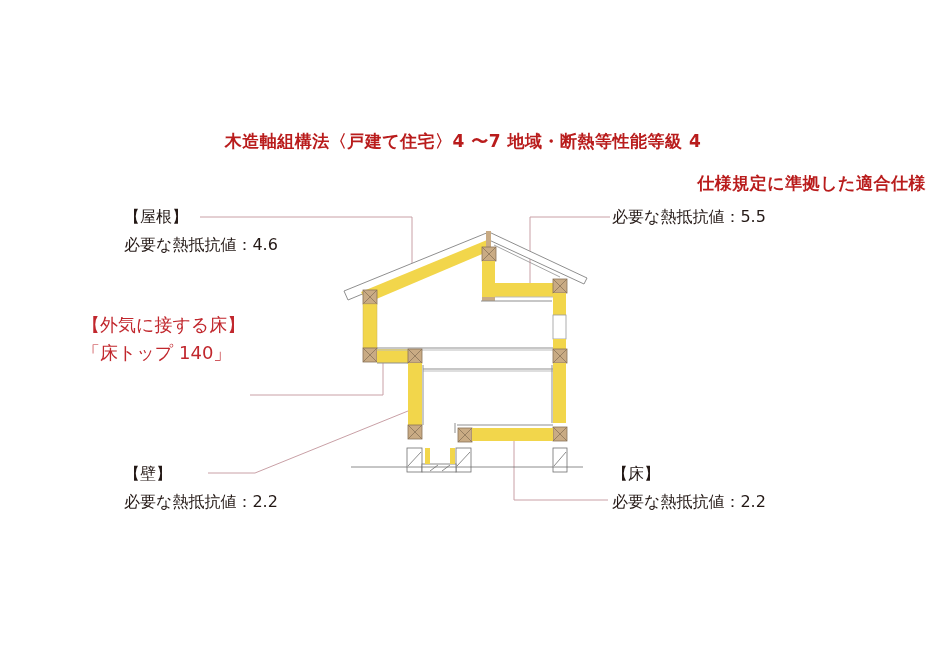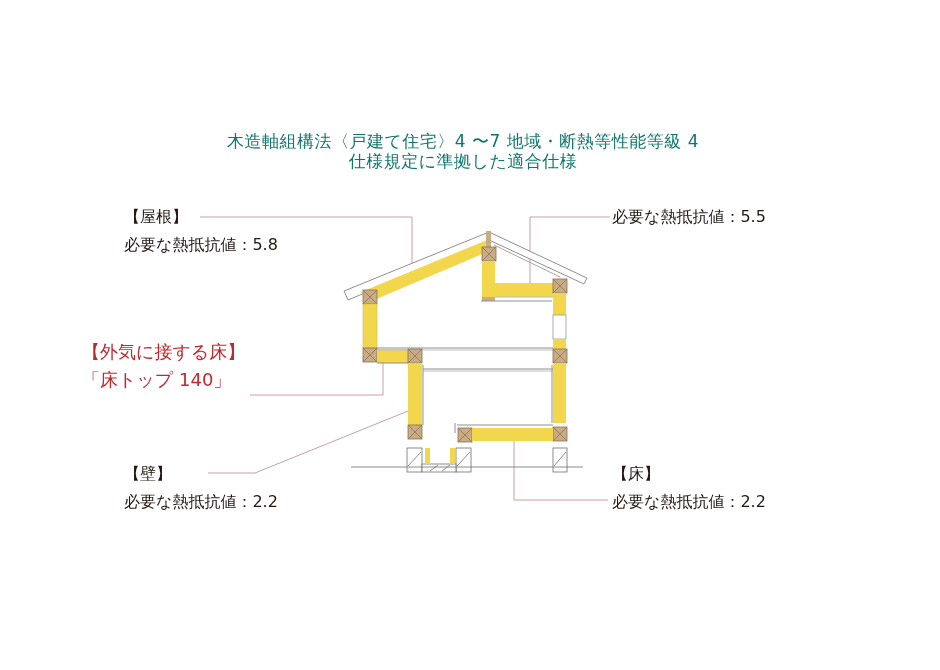--- a/index.html
+++ b/index.html
@@ -1,28 +1,28 @@
 <!DOCTYPE html>
 <html><head>
 <meta charset="utf-8">
 <style>
   html, body { margin:0; padding:0; background:#ffffff; }
   body { width:940px; height:670px; position:relative; overflow:hidden;
          font-family: "DejaVu Sans", "Liberation Sans", sans-serif; }
   .title { position:absolute; left:0; width:926px; text-align:center;
-           font-size:17px; color:#0f766e; letter-spacing:0.5px; }
+           font-size:17px; color:#b91c1c; letter-spacing:0.5px;font-weight:bold; }
   .lbl { position:absolute; font-size:16px; color:#231815; line-height:28px; white-space:nowrap; }
   .red { color:#c1272d; }
   svg.diagram { position:absolute; left:0; top:0; }
 </style>
 </head>
 <body>
 
 <div class="title" style="top:130px;">木造軸組構法〈戸建て住宅〉4 〜7 地域・断熱等性能等級 4</div>
-<div class="title" style="top:150px;">仕様規定に準拠した適合仕様</div>
+<div class="title" style="top:172px;text-align:right;">仕様規定に準拠した適合仕様</div>
 
 <svg class="diagram" width="940" height="670">
   <defs>
     <g id="xbox">
       <rect x="0" y="0" width="14" height="14" fill="#c9ab84" stroke="#8a7358" stroke-width="0.8"></rect>
       <line x1="0" y1="0" x2="14" y2="14" stroke="#8a7358" stroke-width="0.8"></line>
       <line x1="14" y1="0" x2="0" y2="14" stroke="#8a7358" stroke-width="0.8"></line>
     </g>
   </defs>
 
@@ -95,28 +95,28 @@
     <line x1="457" y1="466" x2="470" y2="452"></line>
     <line x1="554" y1="466" x2="566" y2="452"></line>
     <line x1="430" y1="471" x2="438" y2="465"></line>
     <line x1="442" y1="471" x2="450" y2="465"></line>
   </g>
   <line x1="351" y1="467" x2="583" y2="467" stroke="#6f6f6f" stroke-width="0.8"></line>
 </svg>
 
 <div class="lbl" style="left:124px; top:203px;">
   <div>【屋根】</div>
-  <div>必要な熱抵抗値：5.8</div>
+  <div>必要な熱抵抗値：4.6</div>
 </div>
 
 <div class="lbl" style="left:612px; top:203px;">
   <div>必要な熱抵抗値：5.5</div>
 </div>
 
-<div class="lbl red" style="left:82px; top:311px; font-size:18px; line-height:28px;margin-top:27px;">
+<div class="lbl red" style="left:82px; top:311px; font-size:18px; line-height:28px;">
   <div>【外気に接する床】</div>
   <div>「床トップ 140」</div>
 </div>
 
 <div class="lbl" style="left:124px; top:460px;">
   <div>【壁】</div>
   <div>必要な熱抵抗値：2.2</div>
 </div>
 
 <div class="lbl" style="left:612px; top:460px;">

